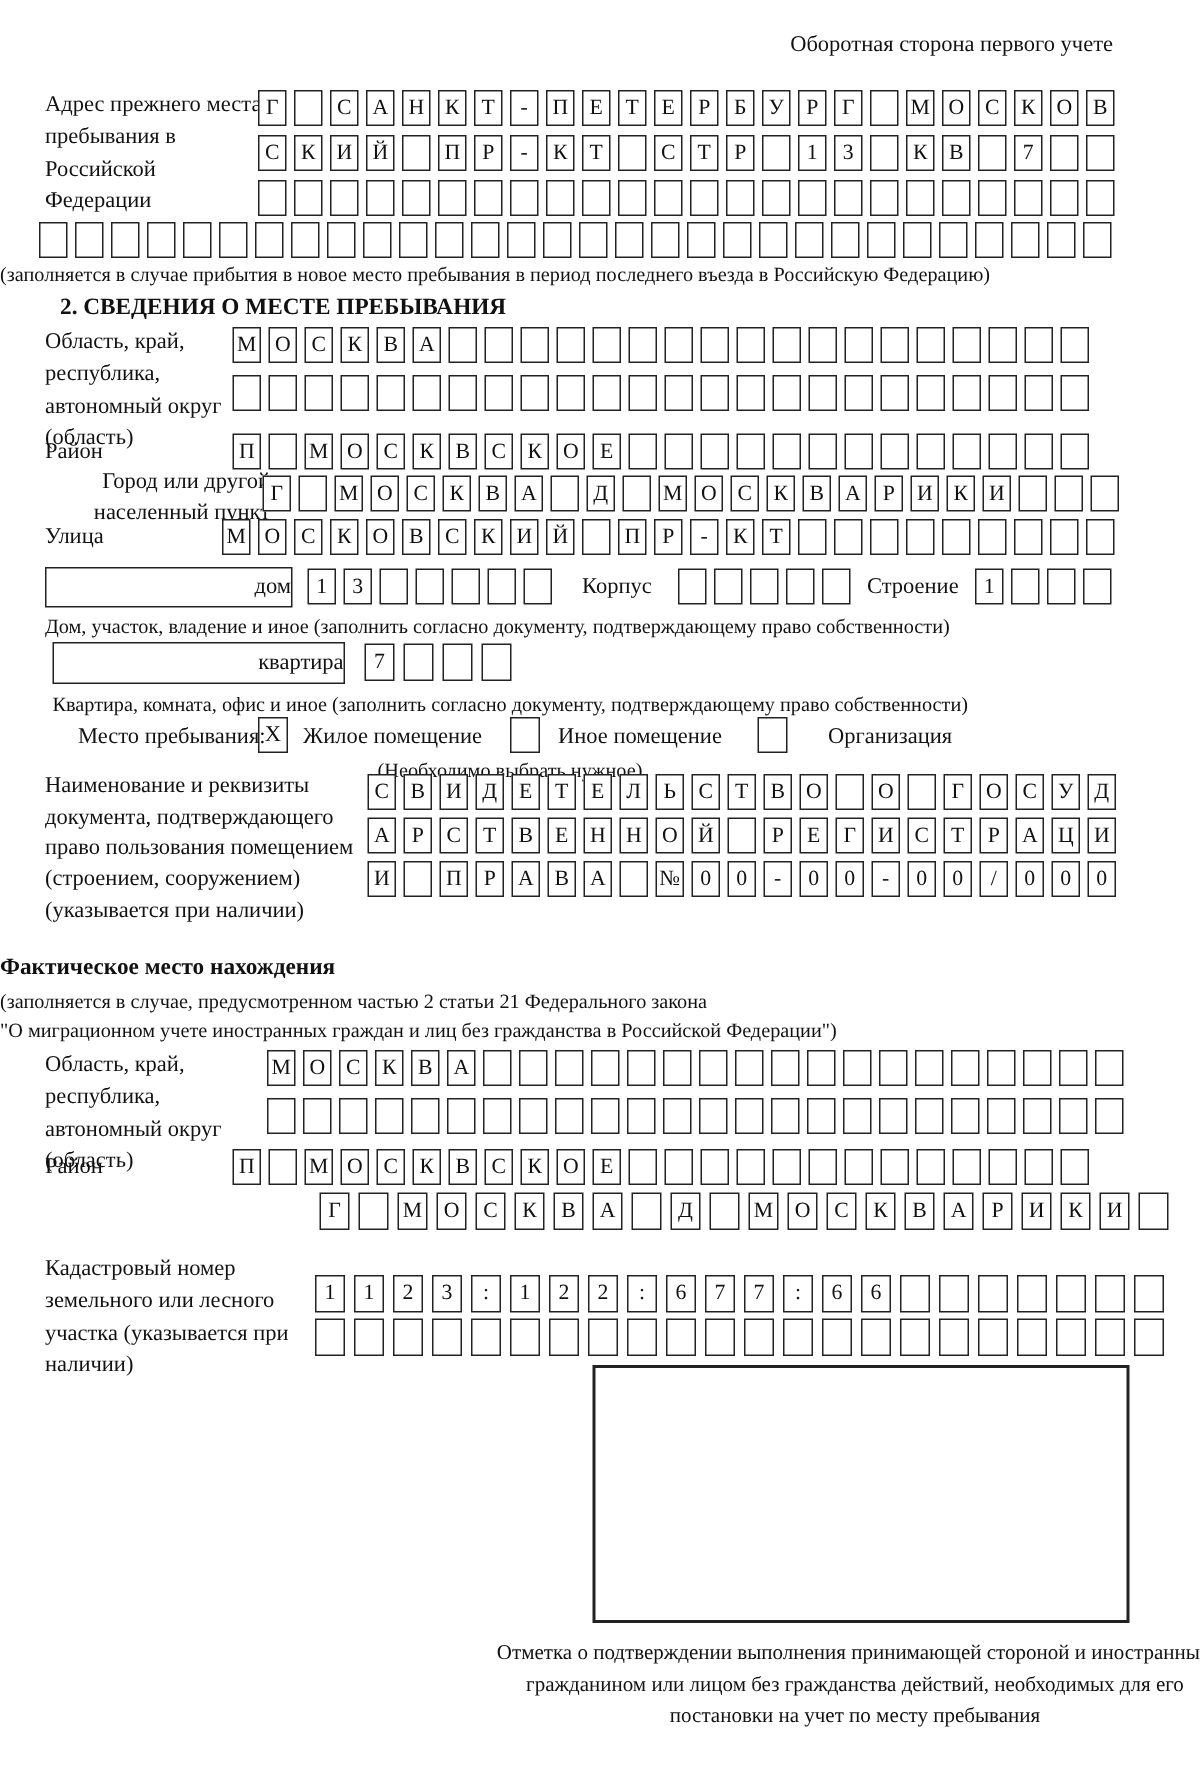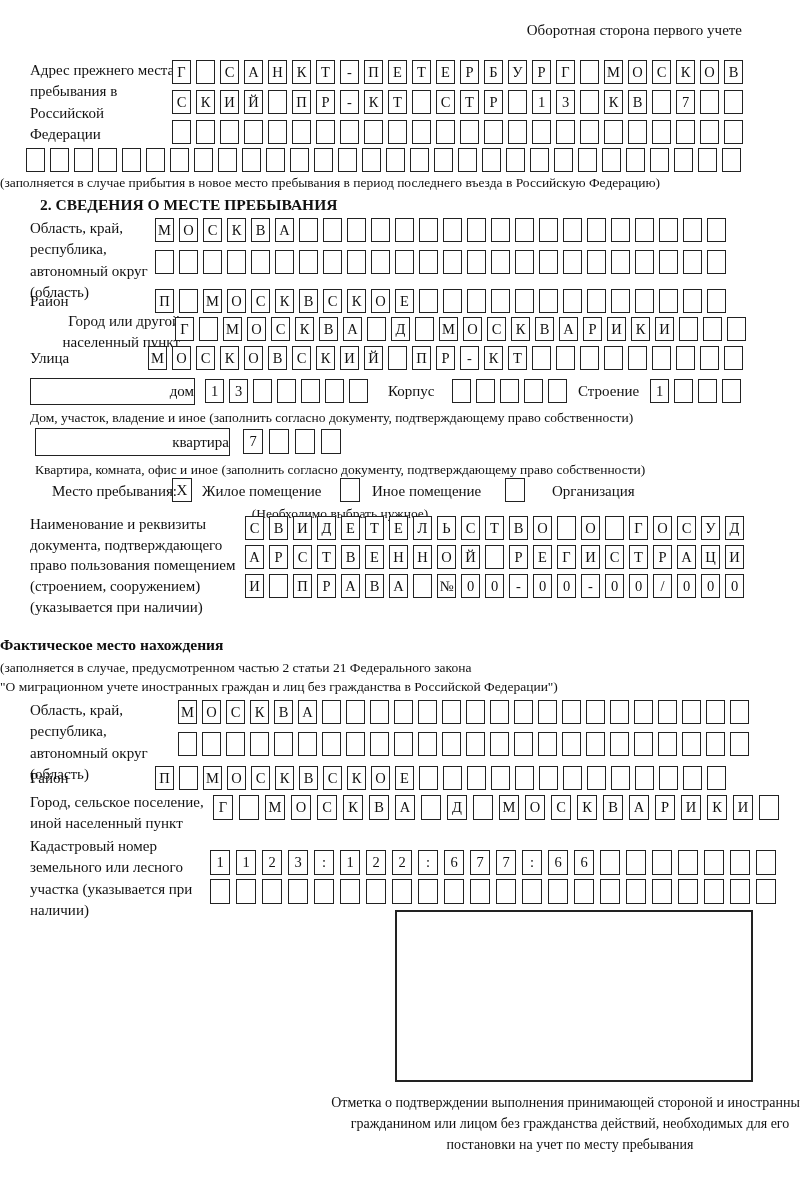--- a/index.html
+++ b/index.html
@@ -492,21 +492,20 @@
       <span class="cell"></span>
       <span class="cell"></span>
       <span class="cell"></span>
       <span class="cell"></span>
       <span class="cell"></span>
       <span class="cell"></span>
       <span class="cell"></span>
       <span class="cell"></span>
     </div>
 
-  <div class="abs lbl" style="left:30px; top:792px; width:185px;">Город, сельское поселение, иной населенный пункт</div>
   <div class="abs row row-wide" style="left:213px; top:795px;">
       <span class="cell">Г</span>
       <span class="cell"></span>
       <span class="cell">М</span>
       <span class="cell">О</span>
       <span class="cell">С</span>
       <span class="cell">К</span>
       <span class="cell">В</span>
       <span class="cell">А</span>
       <span class="cell"></span>

